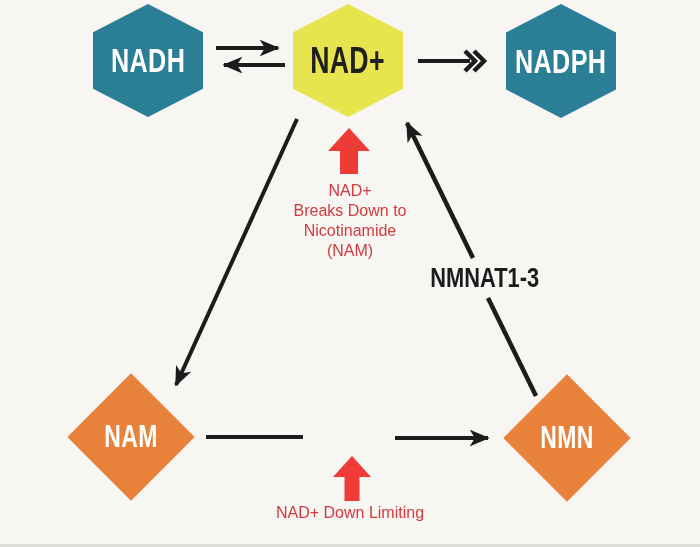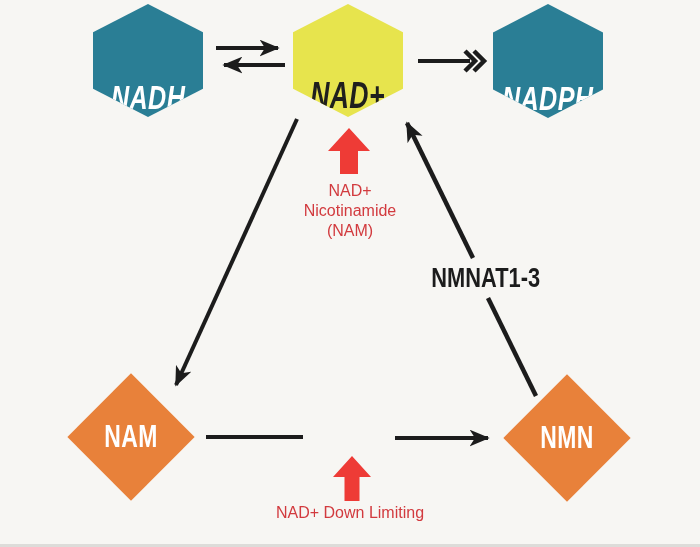--- a/index.html
+++ b/index.html
@@ -9,21 +9,21 @@
     font-family:"Liberation Sans", sans-serif;
     position:relative;
     overflow:hidden;
   }
   .canvas{position:absolute;inset:0;width:700px;height:547px;}
 
   
   .hexagon{
     position:absolute;
     clip-path:polygon(50% 0%,100% 25%,100% 75%,50% 100%,0% 75%,0% 25%);
-    display:flex;align-items:flex-end;justify-content:center;font-style:italic;
+    display:flex;align-items:center;justify-content:center;
   }
   .hex-teal{background:#2a7e95;}
   .hex-yellow{background:#e7e44d;}
   .diamond{
     position:absolute;width:90px;height:90px;
     background:#e8813a;
     transform:rotate(45deg);
     display:flex;align-items:center;justify-content:center;
   }
   .node-label{
@@ -38,21 +38,21 @@
     font-size:31px;color:#ffffff;font-weight:bold;
     transform:rotate(-45deg) scaleX(0.74);
     letter-spacing:.5px;white-space:nowrap;
   }
 
   
   .edge-label{
     position:absolute;
     font-weight:bold;color:#1c1c1c;
     font-size:28px;
-    text-align:right;
+    text-align:center;
     white-space:nowrap;
   }
   .edge-label span{display:inline-block;transform:scaleX(0.78);transform-origin:center;}
 
   
   .annotation{
     position:absolute;
     width:220px;
     text-align:center;
     color:#d23a3e;
@@ -98,39 +98,40 @@
   </svg>
 
   <div class="hexagon hex-teal" style="left:93px;top:4px;width:110px;height:113px;">
     <span class="node-label hex-label">NADH</span>
   </div>
 
   <div class="hexagon hex-yellow" style="left:293px;top:4px;width:110px;height:113px;">
     <span class="node-label hex-label-dark">NAD+</span>
   </div>
 
-  <div class="hexagon hex-teal" style="left:493px;top:4px;width:110px;height:114px;">
+  <div class="hexagon hex-teal" style="left:506px;top:4px;width:110px;height:114px;">
     <span class="node-label hex-label">NADPH</span>
   </div>
 
   <div class="diamond" style="left:86px;top:392px;">
     <span class="diamond-label">NAM</span>
   </div>
 
   <div class="diamond" style="left:522px;top:393px;">
     <span class="diamond-label">NMN</span>
   </div>
 
   <div class="edge-label" style="left:415px;top:262px;width:140px;">
     <span>NMNAT1-3</span>
   </div>
 
 
   <div class="annotation" style="left:240px;top:181px;">
     <div>NAD+</div>
+    <div>Breaks Down to</div>
     <div>Nicotinamide</div>
     <div>(NAM)</div>
   </div>
 
   <div class="annotation" style="left:240px;top:503px;">
     <div>NAD+ Down Limiting</div>
   </div>
 
   <div class="bottom-edge"></div>
 </div>

